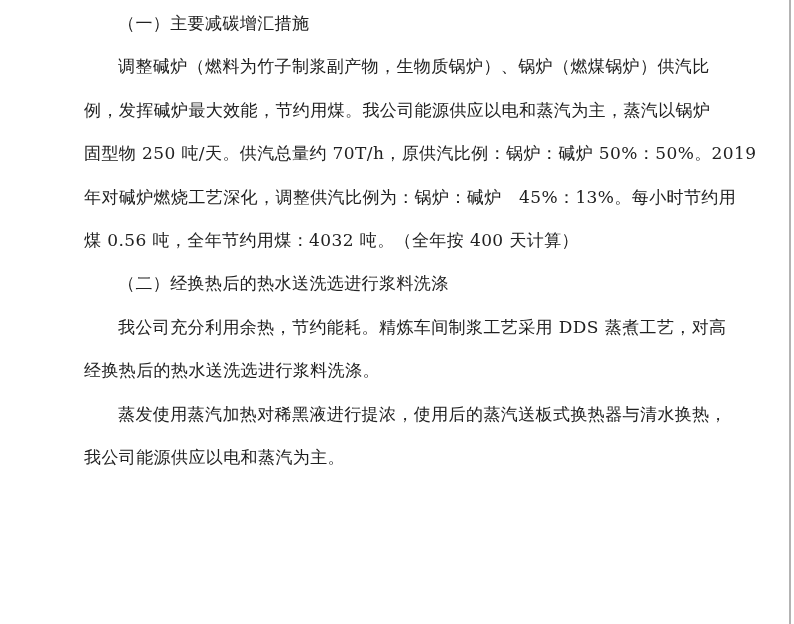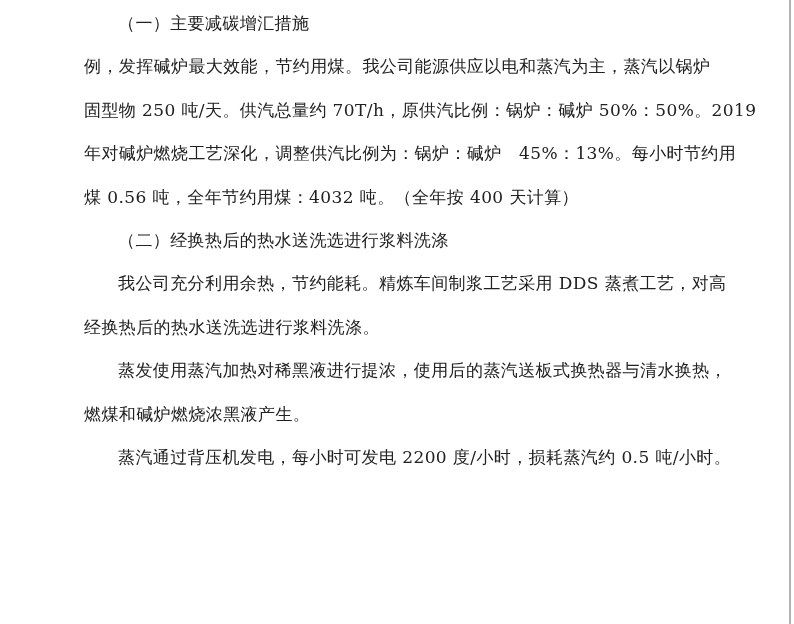--- a/index.html
+++ b/index.html
@@ -43,25 +43,25 @@
     height: 624px;
     background: #b3b3b3;
   }
 </style>
 </head>
 <body>
 
 <div class="page">
   <div class="content">
     <div class="line indent">（一）主要减碳增汇措施</div>
+    <div class="line indent">调整碱炉（燃料为竹子制浆副产物，生物质锅炉）、锅炉（燃煤锅炉）供汽比</div>
     <div class="line">例，发挥碱炉最大效能，节约用煤。我公司能源供应以电和蒸汽为主，蒸汽以锅炉</div>
     <div class="line">固型物 250 吨/天。供汽总量约 70T/h，原供汽比例：锅炉：碱炉 50%：50%。2019</div>
     <div class="line">年对碱炉燃烧工艺深化，调整供汽比例为：锅炉：碱炉　45%：13%。每小时节约用</div>
     <div class="line">煤 0.56 吨，全年节约用煤：4032 吨。（全年按 400 天计算）</div>
     <div class="line indent">（二）经换热后的热水送洗选进行浆料洗涤</div>
     <div class="line indent">我公司充分利用余热，节约能耗。精炼车间制浆工艺采用 DDS 蒸煮工艺，对高</div>
     <div class="line">经换热后的热水送洗选进行浆料洗涤。</div>
     <div class="line indent">蒸发使用蒸汽加热对稀黑液进行提浓，使用后的蒸汽送板式换热器与清水换热，</div>
-    <div class="line">燃煤和碱炉燃烧浓黑液产生。</div>
-    <div class="line indent">蒸汽通过背压机发电，每小时可发电 2200 度/小时，损耗蒸汽约 0.5 吨/小时。</div>
+    <div class="line">我公司能源供应以电和蒸汽为主。</div>
   </div>
   <div class="page-edge"></div>
 </div>
 
 </body></html>

